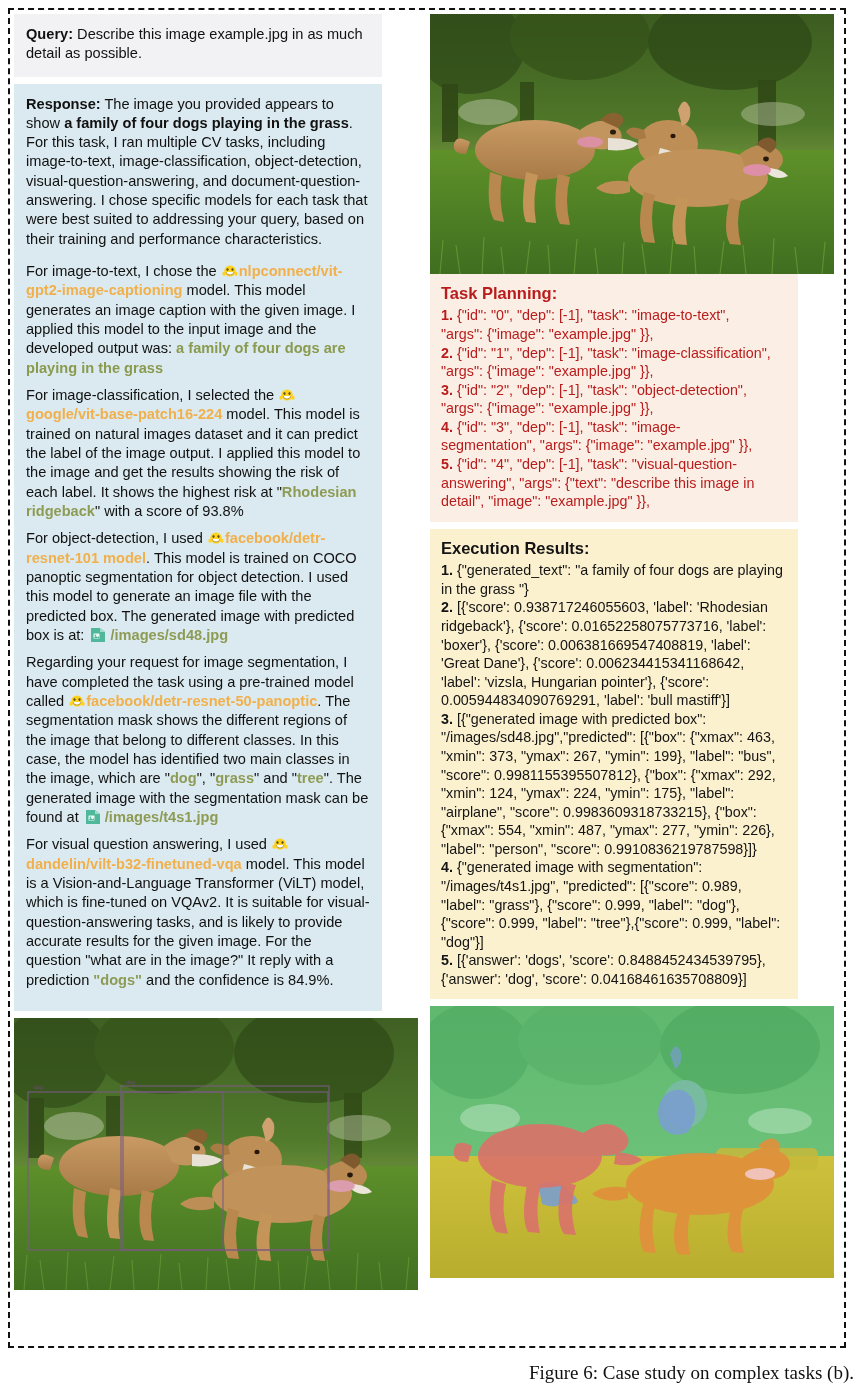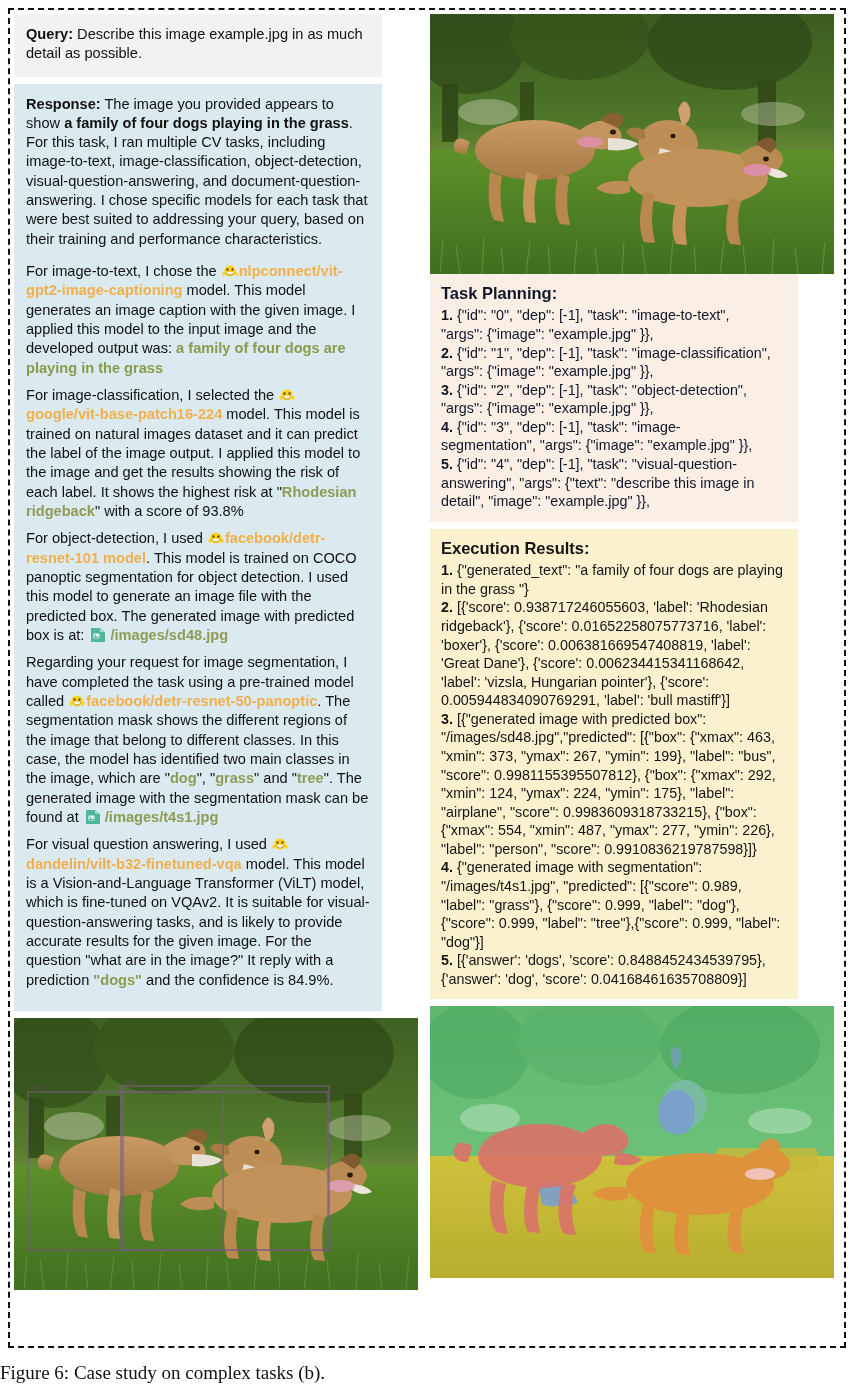--- a/index.html
+++ b/index.html
@@ -55,21 +55,21 @@
     font-size: 14.6px;
     line-height: 1.325;
     color: #111;
     margin-top: 7px;
   }
   .panel-planning {
     background: #fbeee4;
     padding: 9px 24px 11px 11px;
     font-size: 14.3px;
     line-height: 1.30;
-    color: #0f172a;
+    color: #b91c1c;
   }
   .panel-exec {
     background: #fcf1cf;
     padding: 9px 11px 10px 11px;
     font-size: 14.3px;
     line-height: 1.30;
     color: #141414;
     margin-top: 7px;
   }
 
@@ -124,21 +124,21 @@
     width: 404px; height: 272px;
     margin-top: 7px;
   }
   .img-svg { display:block; width:100%; height:100%; }
 
   
   #caption {
     position: absolute;
     left: 0; top: 1362px;
     width: 854px;
-    text-align: left;
+    text-align: right;
     font-family: "Liberation Serif", serif;
     font-size: 19px;
     color: #111;
   }
 </style>
 </head>
 <body>
 
 <div id="figure-frame"></div>
 

